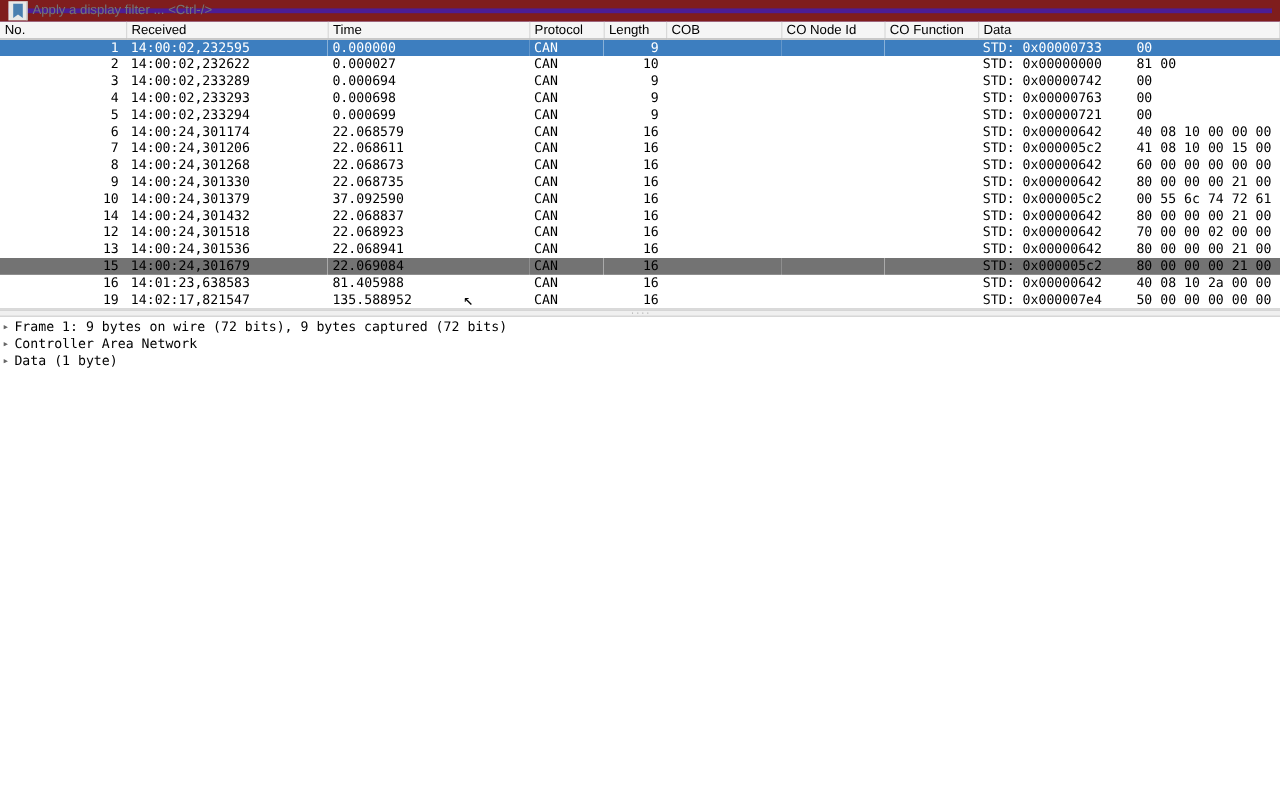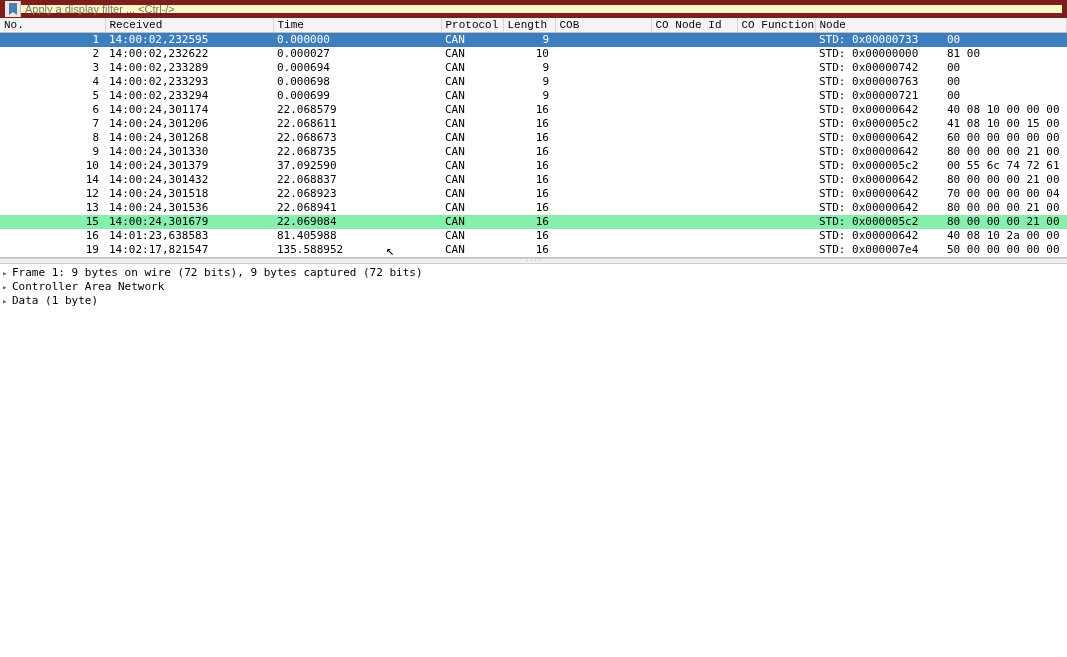--- a/index.html
+++ b/index.html
@@ -10,22 +10,22 @@
     color: #000;
     overflow: hidden;
     width: 1067px;
     height: 657px;
     position: relative;
   }
   .filter-bar {
     display: flex;
     align-items: center;
     height: 18px;
-    border: 5px solid #7f1d1d;
-    background: #fef9c3;
+    border: 7px solid #7f1d1d;
+    background: #4c1d95;
   }
   .bookmark-icon {
     width: 16px;
     height: 16px;
     display: flex;
     align-items: center;
     justify-content: center;
     border-right: 1px solid #c0c0c0;
     background: #e8e8e8;
     color: #4a7fb0;
@@ -45,21 +45,21 @@
     overflow: hidden;
   }
   .packet-table {
     width: 100%;
     border-collapse: collapse;
     table-layout: fixed;
   }
   .packet-table th {
     text-align: left;
     font-weight: normal;
-    font-family: Liberation Mono, monospace;
+    font-family: Liberation Sans, sans-serif;
     font-size: 11px;
     background: #f5f5f5;
     border-right: 1px solid #d8d8d8;
     border-bottom: 1px solid #c0c0c0;
     padding: 1px 4px;
     white-space: nowrap;
   }
   .packet-table td {
     padding: 0 4px;
     white-space: nowrap;
@@ -75,21 +75,21 @@
   .col-len    { width: 52px; text-align: right; }
   .col-cob    { width: 96px; }
   .col-conode { width: 86px; }
   .col-cofunc { width: 78px; }
   .col-info   { width: auto; }
   td.col-no   { text-align: right; padding-right: 6px; }
   td.col-len  { text-align: right; padding-right: 6px; }
   td.col-info { }
   .info-std   { display: inline-block; width: 128px; }
   tr.selected td { background: #3d7ebf; color: #fff; }
-  tr.related  td { background: #86efac; margin-top: 48px; }
+  tr.related  td { background: #737373; margin-top: 48px; }
   .splitter {
     height: 6px;
     background: #f0f0f0;
     border-top: 1px solid #d0d0d0;
     border-bottom: 1px solid #d0d0d0;
     text-align: center;
     font-size: 7px;
     color: #b0b0b0;
     line-height: 5px;
     cursor: row-resize;
@@ -136,21 +136,21 @@
     <thead>
       <tr>
         <th class="col-no">No.</th>
         <th class="col-recv">Received</th>
         <th class="col-time">Time</th>
         <th class="col-proto">Protocol</th>
         <th class="col-len">Length</th>
         <th class="col-cob">COB</th>
         <th class="col-conode">CO Node Id</th>
         <th class="col-cofunc">CO Function</th>
-        <th class="col-info">Node</th>
+        <th class="col-info">Data</th>
       </tr>
     </thead>
     <tbody id="packet-body">
         <tr class="selected">
           <td class="col-no">1</td>
           <td class="col-recv">14:00:02,232595</td>
           <td class="col-time">0.000000</td>
           <td class="col-proto">CAN</td>
           <td class="col-len">9</td>
           <td class="col-cob"></td>
@@ -270,21 +270,21 @@
         </tr>
         <tr>
           <td class="col-no">12</td>
           <td class="col-recv">14:00:24,301518</td>
           <td class="col-time">22.068923</td>
           <td class="col-proto">CAN</td>
           <td class="col-len">16</td>
           <td class="col-cob"></td>
           <td class="col-conode"></td>
           <td class="col-cofunc"></td>
-          <td class="col-info"><span class="info-std">STD: 0x00000642</span><span>70 00 00 00 00 04</span></td>
+          <td class="col-info"><span class="info-std">STD: 0x00000642</span><span>70 00 00 02 00 00</span></td>
         </tr>
         <tr>
           <td class="col-no">13</td>
           <td class="col-recv">14:00:24,301536</td>
           <td class="col-time">22.068941</td>
           <td class="col-proto">CAN</td>
           <td class="col-len">16</td>
           <td class="col-cob"></td>
           <td class="col-conode"></td>
           <td class="col-cofunc"></td>

